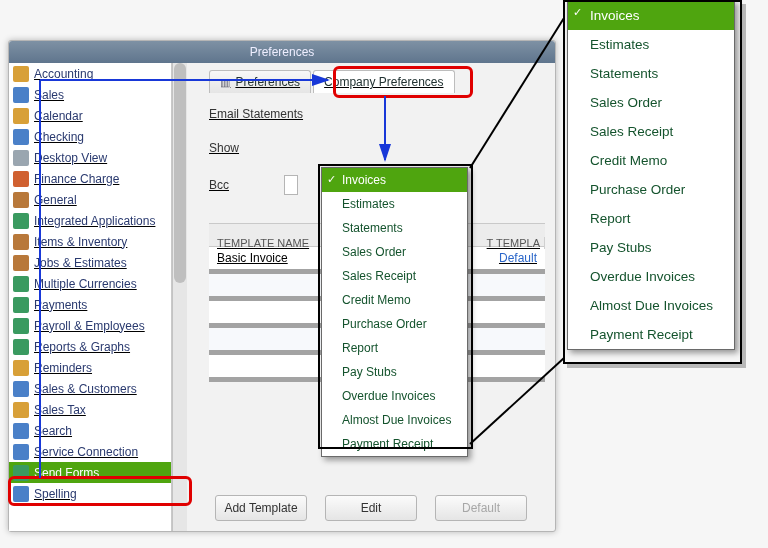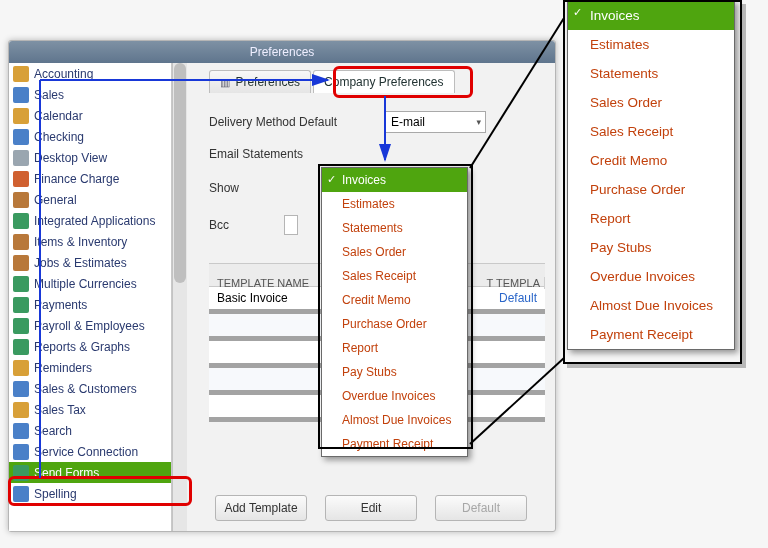--- a/index.html
+++ b/index.html
@@ -1,20 +1,20 @@
 <!DOCTYPE html>
 <html><head>
 <meta charset="utf-8">
 <style>
   html,body{margin:0;padding:0;font-family:Arial,Helvetica,sans-serif;font-size:12px;background:#fff;}
   .stage{position:relative;width:768px;height:548px;overflow:hidden;background:#f6f6f6;}
   
   .win{position:absolute;left:8px;top:40px;width:546px;height:490px;background:#f2f2f2;border:1px solid #b5b5b5;border-radius:3px;box-shadow:0 0 6px rgba(0,0,0,.25);}
   .titlebar{height:22px;background:linear-gradient(#7e91a4,#5f758d);color:#eef;border-radius:3px 3px 0 0;line-height:22px;text-align:center;font-size:12px;}
-  .content{display:flex;height:calc(100% - 22px);}
+  .content{display:flex;height:calc(100% - 22px);text-decoration:underline;}
   
   .sidebar-wrap{position:relative;width:178px;display:flex;}
   .sidebar{flex:1;background:#fff;border-right:1px solid #c9c9c9;overflow:hidden;}
   .scrollbar{width:14px;background:#e6e6e6;border-left:1px solid #c3c3c3;position:relative;}
   .scroll-thumb{position:absolute;top:0;left:1px;width:12px;height:220px;background:#bfbfbf;border-radius:6px;}
   .side-item{display:flex;align-items:center;height:21px;padding-left:4px;color:#2a3a6f;cursor:default;gap:5px;}
   .side-item .icn{width:16px;height:16px;display:inline-flex;align-items:center;justify-content:center;font-size:11px;}
   .side-item.selected{background:#4fa50f;color:#fff;}
   
   .panel{flex:1;padding:6px 10px 6px 22px;position:relative;}
@@ -39,21 +39,21 @@
   .btn{min-width:90px;height:24px;background:linear-gradient(#fbfbfb,#e5e5e5);border:1px solid #b5b5b5;border-radius:3px;display:flex;align-items:center;justify-content:center;color:#333;}
   .btn.disabled{color:#a7a7a7;}
   
   .redbox{position:absolute;border:3px solid #e00000;border-radius:6px;pointer-events:none;}
   .redbox.r-tab{left:333px;top:66px;width:134px;height:26px;}
   .redbox.r-send{left:8px;top:476px;width:178px;height:24px;}
   
   svg.ann{position:absolute;left:0;top:0;width:768px;height:548px;pointer-events:none;}
   
   .menu{position:absolute;background:#fff;border:1px solid #6a6a6a;box-shadow:3px 3px 6px rgba(0,0,0,.4);}
-  .menu-item{padding:5px 14px 5px 20px;color:#c2410c;position:relative;}
+  .menu-item{padding:5px 14px 5px 20px;color:#14532d;position:relative;}
   .menu-item.selected{background:#4fa50f;color:#fff;}
   .menu-item .chk{position:absolute;left:5px;top:5px;font-size:11px;}
   .menu1{left:321px;top:167px;width:145px;}
   .menu1 .menu-item{font-size:12px;}
   .menu2{left:567px;top:0;width:166px;}
   .menu2 .menu-item{font-size:13.5px;padding:7px 14px 7px 22px;}
   .menu1-shadowbox{position:absolute;left:318px;top:164px;width:151px;height:281px;border:2px solid #000;pointer-events:none;}
   .menu2-shadowbox{position:absolute;left:563px;top:0;width:175px;height:360px;border:2px solid #000;pointer-events:none;box-shadow:4px 4px 0 rgba(0,0,0,.25);}
 </style>
 </head>
@@ -158,27 +158,20 @@
       <div class="tabs">
         <div class="tab">
           <span style="color:#556;font-size:11px;">▥</span>
           <span>Preferences</span>
         </div>
         <div class="tab active">
           <span>Company Preferences</span>
         </div>
       </div>
 
-      <div class="field-row">
-        <span class="field-label">Delivery Method Default</span>
-        <div class="dropdown">
-          <span>E-mail</span>
-          <span class="arrow">▾</span>
-        </div>
-      </div>
 
       <div class="field-row" style="margin-top:14px;">
         <span class="field-label">Email Statements</span>
       </div>
 
       <div class="field-row" style="margin-top:20px;">
         <span class="field-label" style="width:60px;">Show</span>
       </div>
 
       <div class="field-row" style="margin-top:20px;">

